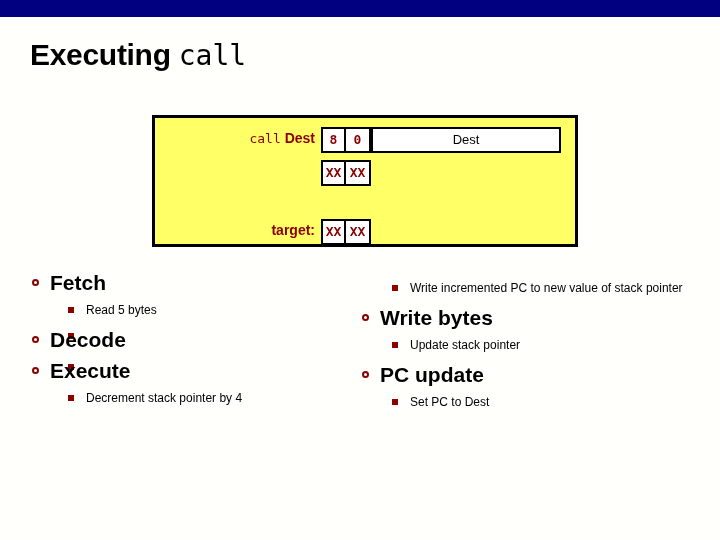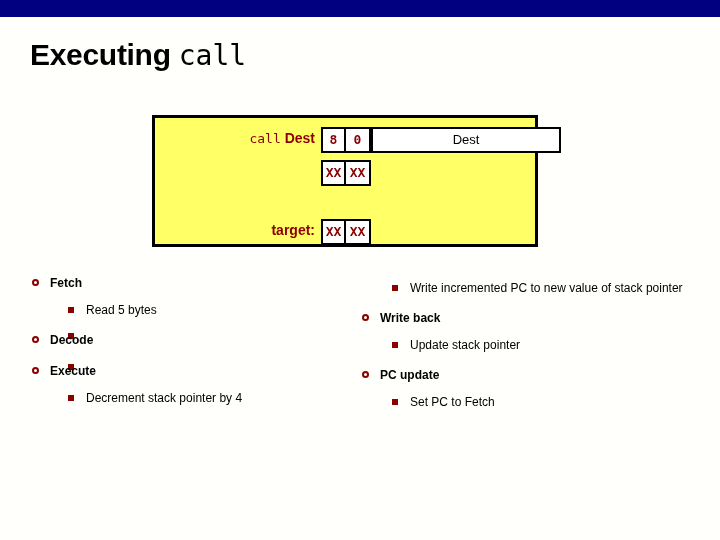--- a/index.html
+++ b/index.html
@@ -40,21 +40,21 @@
     font-weight: normal;
     font-size: 28px;
     letter-spacing: 0px;
   }
 
   
   .diagram {
     position: absolute;
     left: 152px;
     top: 115px;
-    width: 386px;
+    width: 426px;
     height: 132px;
     background: #ffff66;
     border: 3px solid #000000;
     box-sizing: border-box;
   }
 
   .diag-row {
     position: absolute;
     left: 0;
     width: 100%;
@@ -125,21 +125,21 @@
   .col {
     position: absolute;
     top: 272px;
   }
   .col-left  { left: 30px;  width: 330px; }
   .col-right { left: 360px; width: 350px; }
 
   .l1 {
     position: relative;
     padding-left: 20px;
-    font-size: 12px;
+    font-size: 21px;
     font-weight: bold;
     color: #000000;
     line-height: 22px;
     margin-top: 9px;
     white-space: nowrap;
   }
   .col .l1:first-child { margin-top: 0; }
 
   .l1 .bullet-circle {
     position: absolute;
@@ -241,29 +241,29 @@
 
 <div class="col col-right">
 
   <div class="l2">
     <span class="bullet-square"></span>
     <span>Write incremented PC to new value of stack pointer</span>
   </div>
 
   <div class="l1">
     <span class="bullet-circle"></span>
-    <span>Write back</span>
+    <span>Write bytes</span>
   </div>
   <div class="l2">
     <span class="bullet-square"></span>
     <span>Update stack pointer</span>
   </div>
 
   <div class="l1">
     <span class="bullet-circle"></span>
     <span>PC update</span>
   </div>
   <div class="l2">
     <span class="bullet-square"></span>
-    <span>Set PC to Fetch</span>
+    <span>Set PC to Dest</span>
   </div>
 
 </div>
 
 </body></html>

